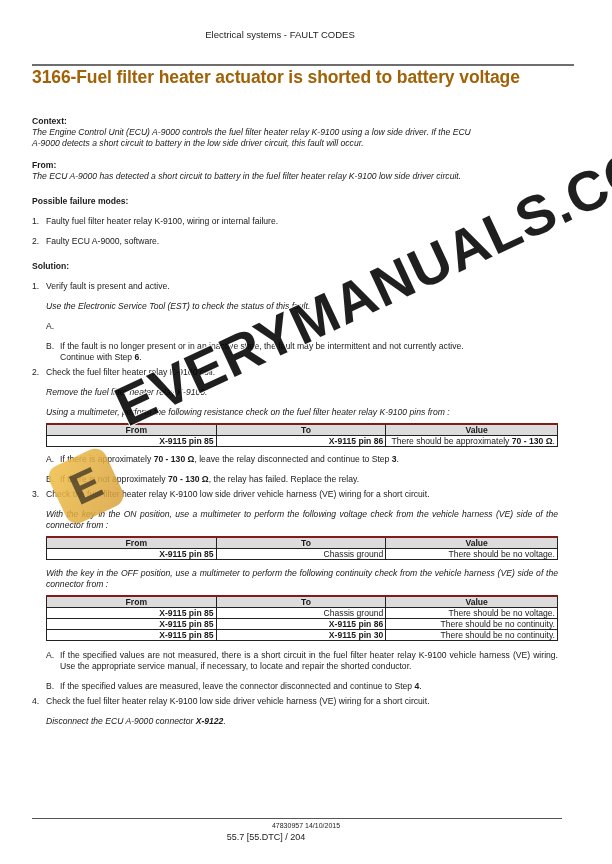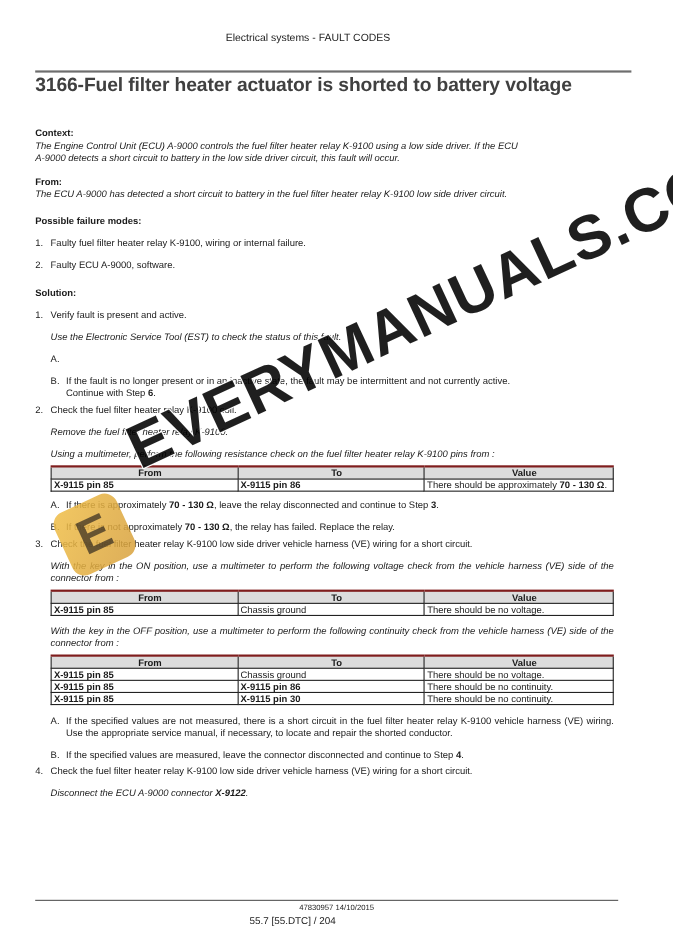--- a/index.html
+++ b/index.html
@@ -9,21 +9,21 @@
   }
   .running-header {
     position: absolute; top: 29px; left: 0; width: 560px; text-align: center;
     font-size: 9.5px; color: #222;
   }
   .title-rule {
     position: absolute; top: 64px; left: 32px; width: 542px; height: 2px; background: #6e6e6e;
   }
   .page-title {
     position: absolute; top: 67px; left: 32px; margin: 0;
-    font-size: 17.5px; font-weight: bold; color: #404040; letter-spacing: -0.1px;
+    font-size: 17.5px; font-weight: bold; color: #a16207; letter-spacing: -0.1px;
   }
   .content {
     position: absolute; top: 116px; left: 32px; width: 526px;
     font-size: 8.6px; line-height: 11px;
   }
   .sec-label { font-weight: bold; margin: 0; }
   .p { margin: 0; font-style: italic; }
   .gap-s { height: 9px; }
   .gap-m { height: 11px; }
   .gap-l { height: 14px; }
@@ -35,21 +35,21 @@
   b { font-weight: bold; }
   table.chk {
     border-collapse: collapse; margin-left: 14px; width: 512px;
     font-size: 8.6px; line-height: 10px;
   }
   table.chk th {
     background: #dcdcdc; font-weight: bold; text-align: center;
     border: 1px solid #222; padding: 0 2px; height: 10px;
   }
   table.chk td {
-    border: 1px solid #222; padding: 0 2px; vertical-align: top;
+    border: 1px solid #222; padding: 0 2px; vertical-align: top; text-align: right;
   }
   table.chk tr.head th { border-top: 2px solid #7f1d1d; padding-left: 12px; }
   table.chk col.c1 { width: 170px; }
   table.chk col.c2 { width: 170px; }
   table.chk col.c3 { width: 172px; }
   .footer-rule {
     position: absolute; top: 818px; left: 32px; width: 530px; height: 1px; background: #555;
   }
   .footer-doc {
     position: absolute; top: 822px; left: 0; width: 612px; text-align: center;

